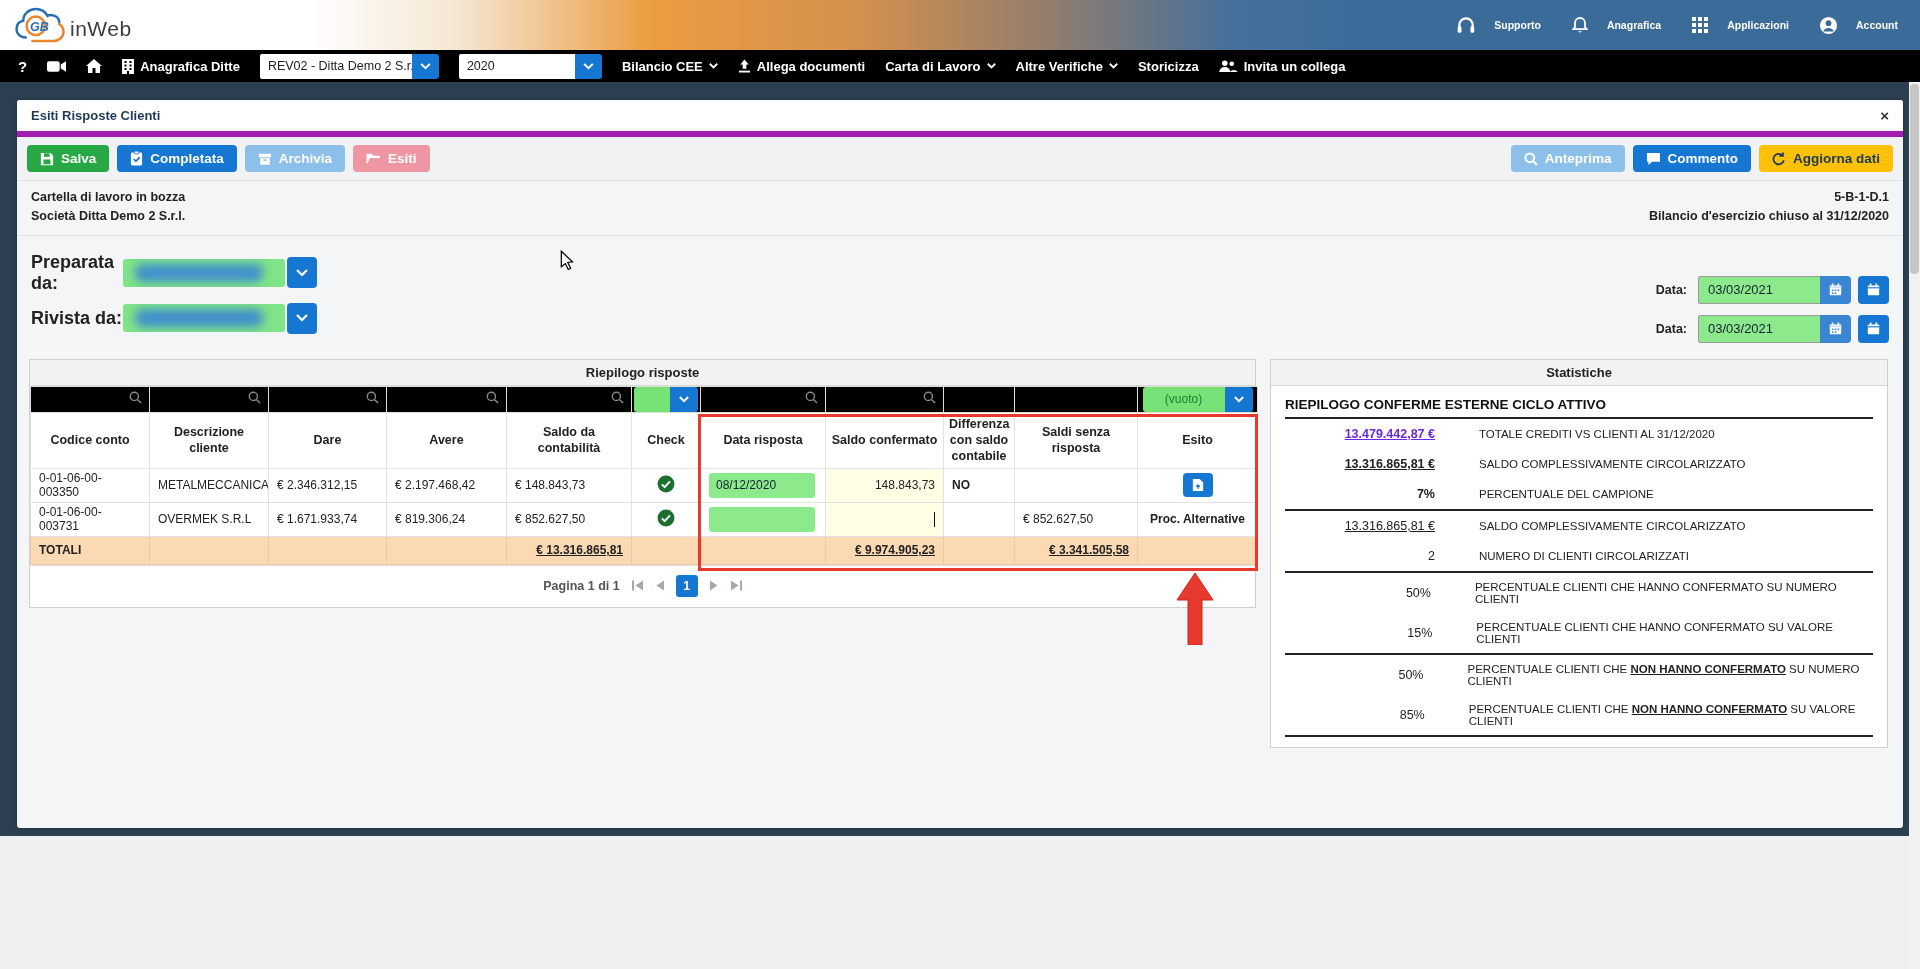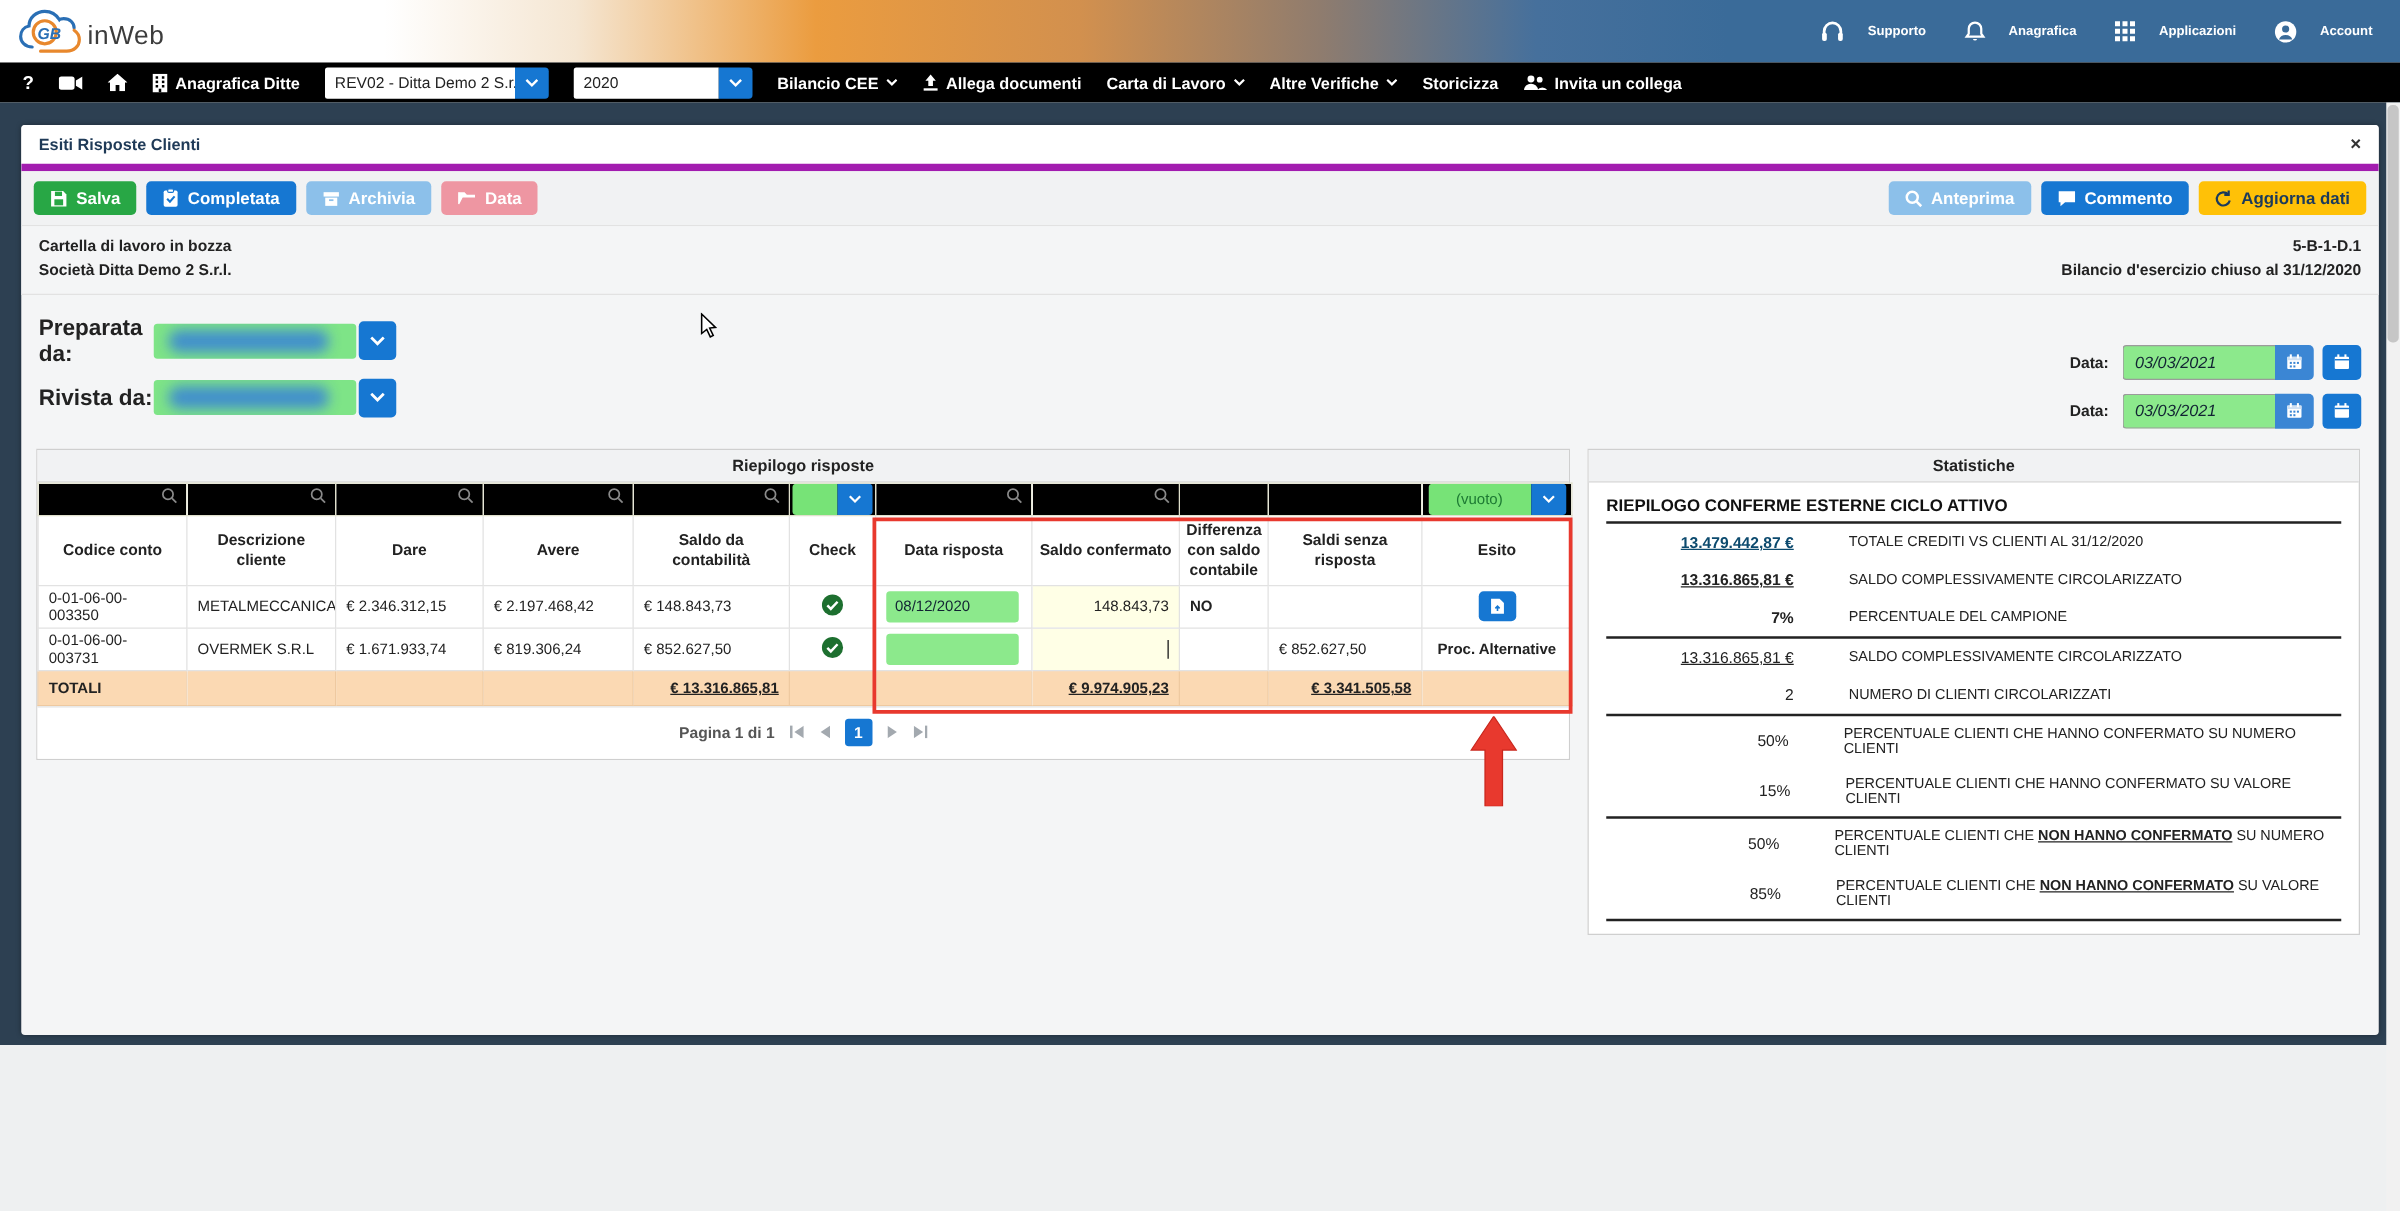--- a/index.html
+++ b/index.html
@@ -69,21 +69,21 @@
   .sel-blur{ width:162px; height:28px; background:#7ee487; border-radius:3px; position:relative; overflow:hidden; cursor:pointer; }
   .sel-blur .blob{ position:absolute; left:12px; right:22px; top:5px; bottom:5px;
     background:#3b86d4; border-radius:8px; filter:blur(5px); opacity:.9; }
   .chev-btn{ width:30px; height:31px; background:#1677d2; border-radius:4px; margin-left:2px;
     display:flex; align-items:center; justify-content:center; cursor:pointer; }
   .dates{ position:absolute; right:14px; top:16px;margin-top:24px; }
   .date-row{ display:flex; align-items:center; gap:7px; margin-bottom:11px; }
   .date-label{ font-size:12.5px; font-weight:600; margin-right:4px; }
   .date-field{ display:flex; }
   .date-input{ width:122px; height:28px; background:#8ce98c; border:1px solid #9b9b9b; border-right:none;
-    border-radius:3px 0 0 3px; font-size:13px; display:flex; align-items:center; padding:0 9px; color:#123;font-style:italic; }
+    border-radius:3px 0 0 3px; font-size:13px; display:flex; align-items:center; padding:0 9px; color:#123; }
   .cal-inner{ width:31px; height:28px; background:#3b86d4; border-radius:0 4px 4px 0;
     display:flex; align-items:center; justify-content:center; cursor:pointer; }
   .cal-btn{ width:31px; height:28px; background:#1677d2; border-radius:4px;
     display:flex; align-items:center; justify-content:center; cursor:pointer; }
   
   .content{ display:flex; gap:14px; padding:4px 12px 80px; align-items:flex-start; }
   .tablewrap{ position:relative; width:1227px; background:#fff; border:1px solid #cfcfcf; }
   .caption{ background:#f1f2f3; text-align:center; font-size:13px; font-weight:bold; color:#222;
     padding:5px 0; border-bottom:1px solid #d9d9d9; }
   table{ width:100%; border-collapse:collapse; table-layout:fixed; }
@@ -118,21 +118,21 @@
     border:3px solid #e8392e; pointer-events:none; }
   .red-arrow{ position:absolute; left:1146px; top:213px; pointer-events:none; }
   
   .statswrap{ width:618px; background:#fff; border:1px solid #cfcfcf; }
   .stats-body{ padding:4px 14px 10px; }
   .stats-section{ font-size:13.5px; font-weight:bold; color:#111; padding:7px 0 5px;
     border-bottom:2px solid #222; }
   .stat-row{ display:flex; align-items:center; padding:8px 0; }
   .stat-val{ width:150px; text-align:right; font-size:12.5px; }
   .stat-lbl{ margin-left:44px; font-size:11.5px; color:#222; }
-  .v-red{ color:#0c4a6e; font-weight:bold; text-decoration:underline; }
+  .v-red{ color:#6d28d9; font-weight:bold; text-decoration:underline; }
   .v-bold-u{ font-weight:bold; text-decoration:underline; }
   .v-bold{ font-weight:bold; }
   .v-u{ text-decoration:underline; }
   .divider{ border-bottom:2px solid #222; }
   .lbl-strong{ font-weight:bold; text-decoration:underline; }
   
   .scrollbar{ position:absolute; right:0; top:82px; bottom:0; width:11px; background:#f1f1f1; }
   .scroll-thumb{ position:absolute; top:2px; left:1px; width:9px; height:190px; background:#c6c6c6; border-radius:4px; }
   
   .cursor{ position:absolute; left:560px; top:250px; z-index:50; pointer-events:none; }
@@ -309,21 +309,21 @@
             <rect x="2.5" y="7" width="11" height="7.5" fill="#fff"></rect>
             <rect x="6" y="8.5" width="4" height="1.6" fill="#8cc0ea"></rect>
           </svg>
         <span>Archivia</span>
       </button>
       <button class="btn btn-pink">
         <svg width="15" height="13" viewBox="0 0 16 14">
             <path d="M1 2h5l2 2h7v2H4.2L1 12z" fill="#fff"></path>
             <path d="M1 2v10l3-6h11" fill="none" stroke="#fff"></path>
           </svg>
-        <span>Data</span>
+        <span>Esiti</span>
       </button>
       <div class="spacer"></div>
       <button class="btn btn-lblue">
         <svg width="14" height="14" viewBox="0 0 14 14">
             <circle cx="5.8" cy="5.8" r="4.4" fill="none" stroke="#fff" stroke-width="2"></circle>
             <line x1="9.3" y1="9.3" x2="13" y2="13" stroke="#fff" stroke-width="2"></line>
           </svg>
         <span>Anteprima</span>
       </button>
       <button class="btn btn-blue">

